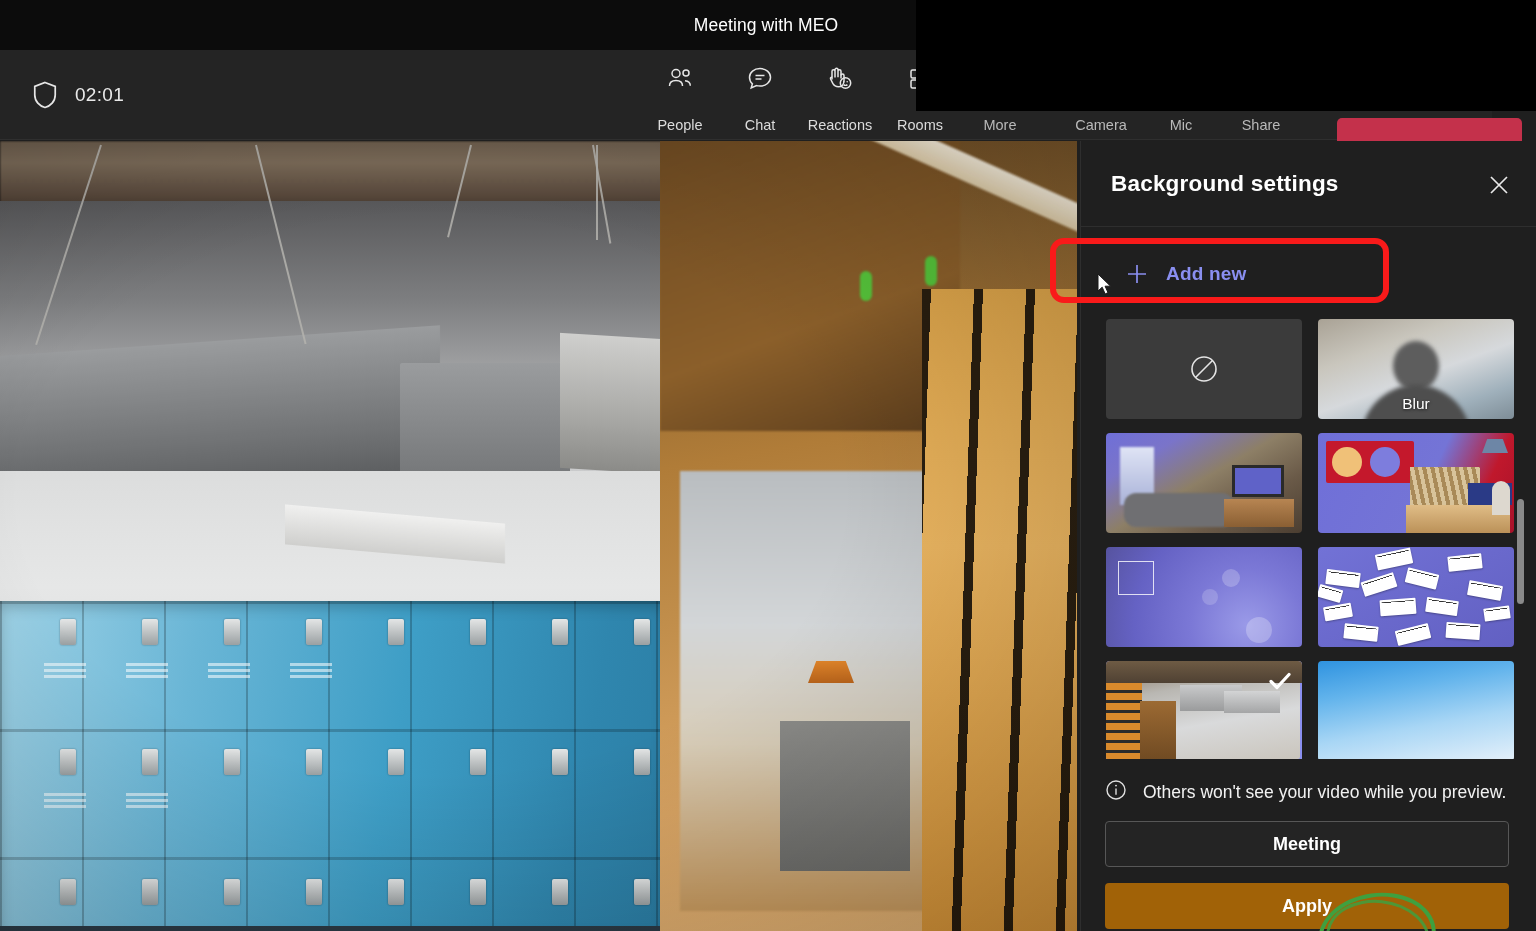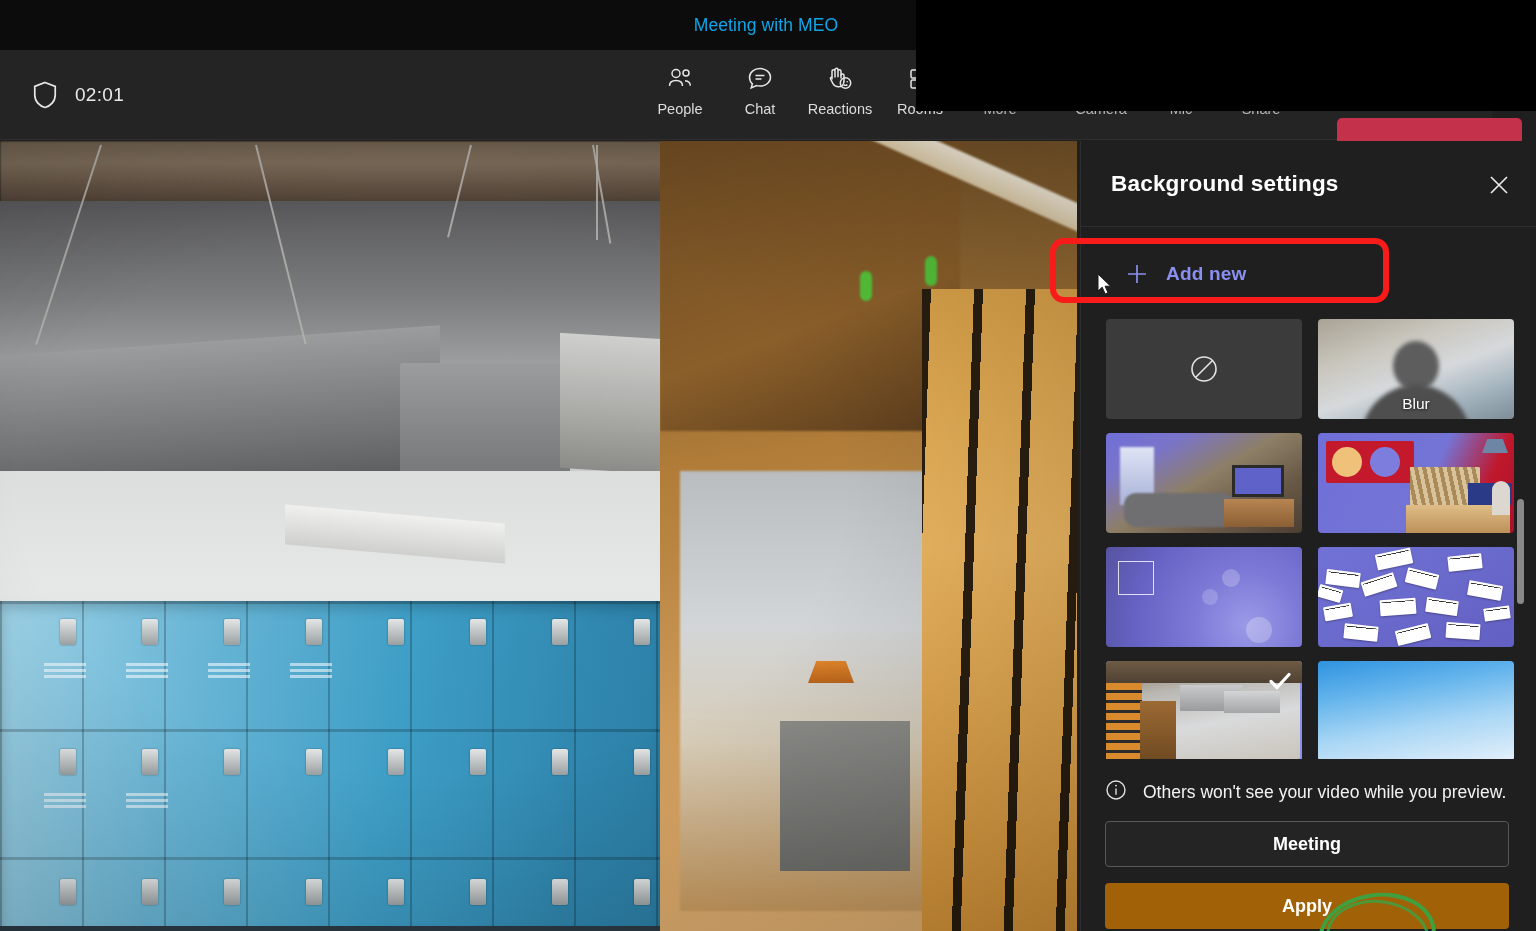--- a/index.html
+++ b/index.html
@@ -11,21 +11,21 @@
   }
   #app { position: relative; width: 1536px; height: 931px; background: #1f1f1f; }
 
   
   .titlebar {
     position: absolute; left: 0; top: 0; width: 1536px; height: 50px;
     background: #0c0c0c;
     display: flex; align-items: center; justify-content: center;
   }
   .titlebar-title {
-    color: #0ea5e9; font-size: 17.5px; letter-spacing: .1px;
+    color: #ffffff; font-size: 17.5px; letter-spacing: .1px;
     text-align: left; transform: translateX(-2px);
   }
 
   
   .toolbar {
     position: absolute; left: 0; top: 50px; width: 1492px; height: 90px;
     background: #242424;
     border-bottom: 1px solid #2f2f2f;
   }
   .toolbar-left {
@@ -34,21 +34,21 @@
   }
   .shield-icon { width: 26px; height: 28px; display: block; }
   .timer { color: #e9e9e9; font-size: 19px; letter-spacing: .3px; }
 
   .toolbar-center {
     position: absolute; left: 640px; top: 0; height: 90px;
     display: flex; align-items: flex-start; gap: 0px;
   }
   .tb-item {
     width: 80px; padding-top: 14px;
-    display: flex; flex-direction: column; align-items: center; gap: 7px;
+    display: flex; flex-direction: column; align-items: center; gap: 23px;
     cursor: pointer;
   }
   .tb-item .ic { height: 30px; display: flex; align-items: center; justify-content: center; }
   .tb-item .lbl { color: #dcdcdc; font-size: 14.5px; }
   .tb-sep {
     width: 1px; height: 30px; background: #4a4a4a; margin: 28px 10px 0 10px;
   }
   .tb-item.dim .lbl { color: #b9b9b9; }
 
   .leave-btn {

